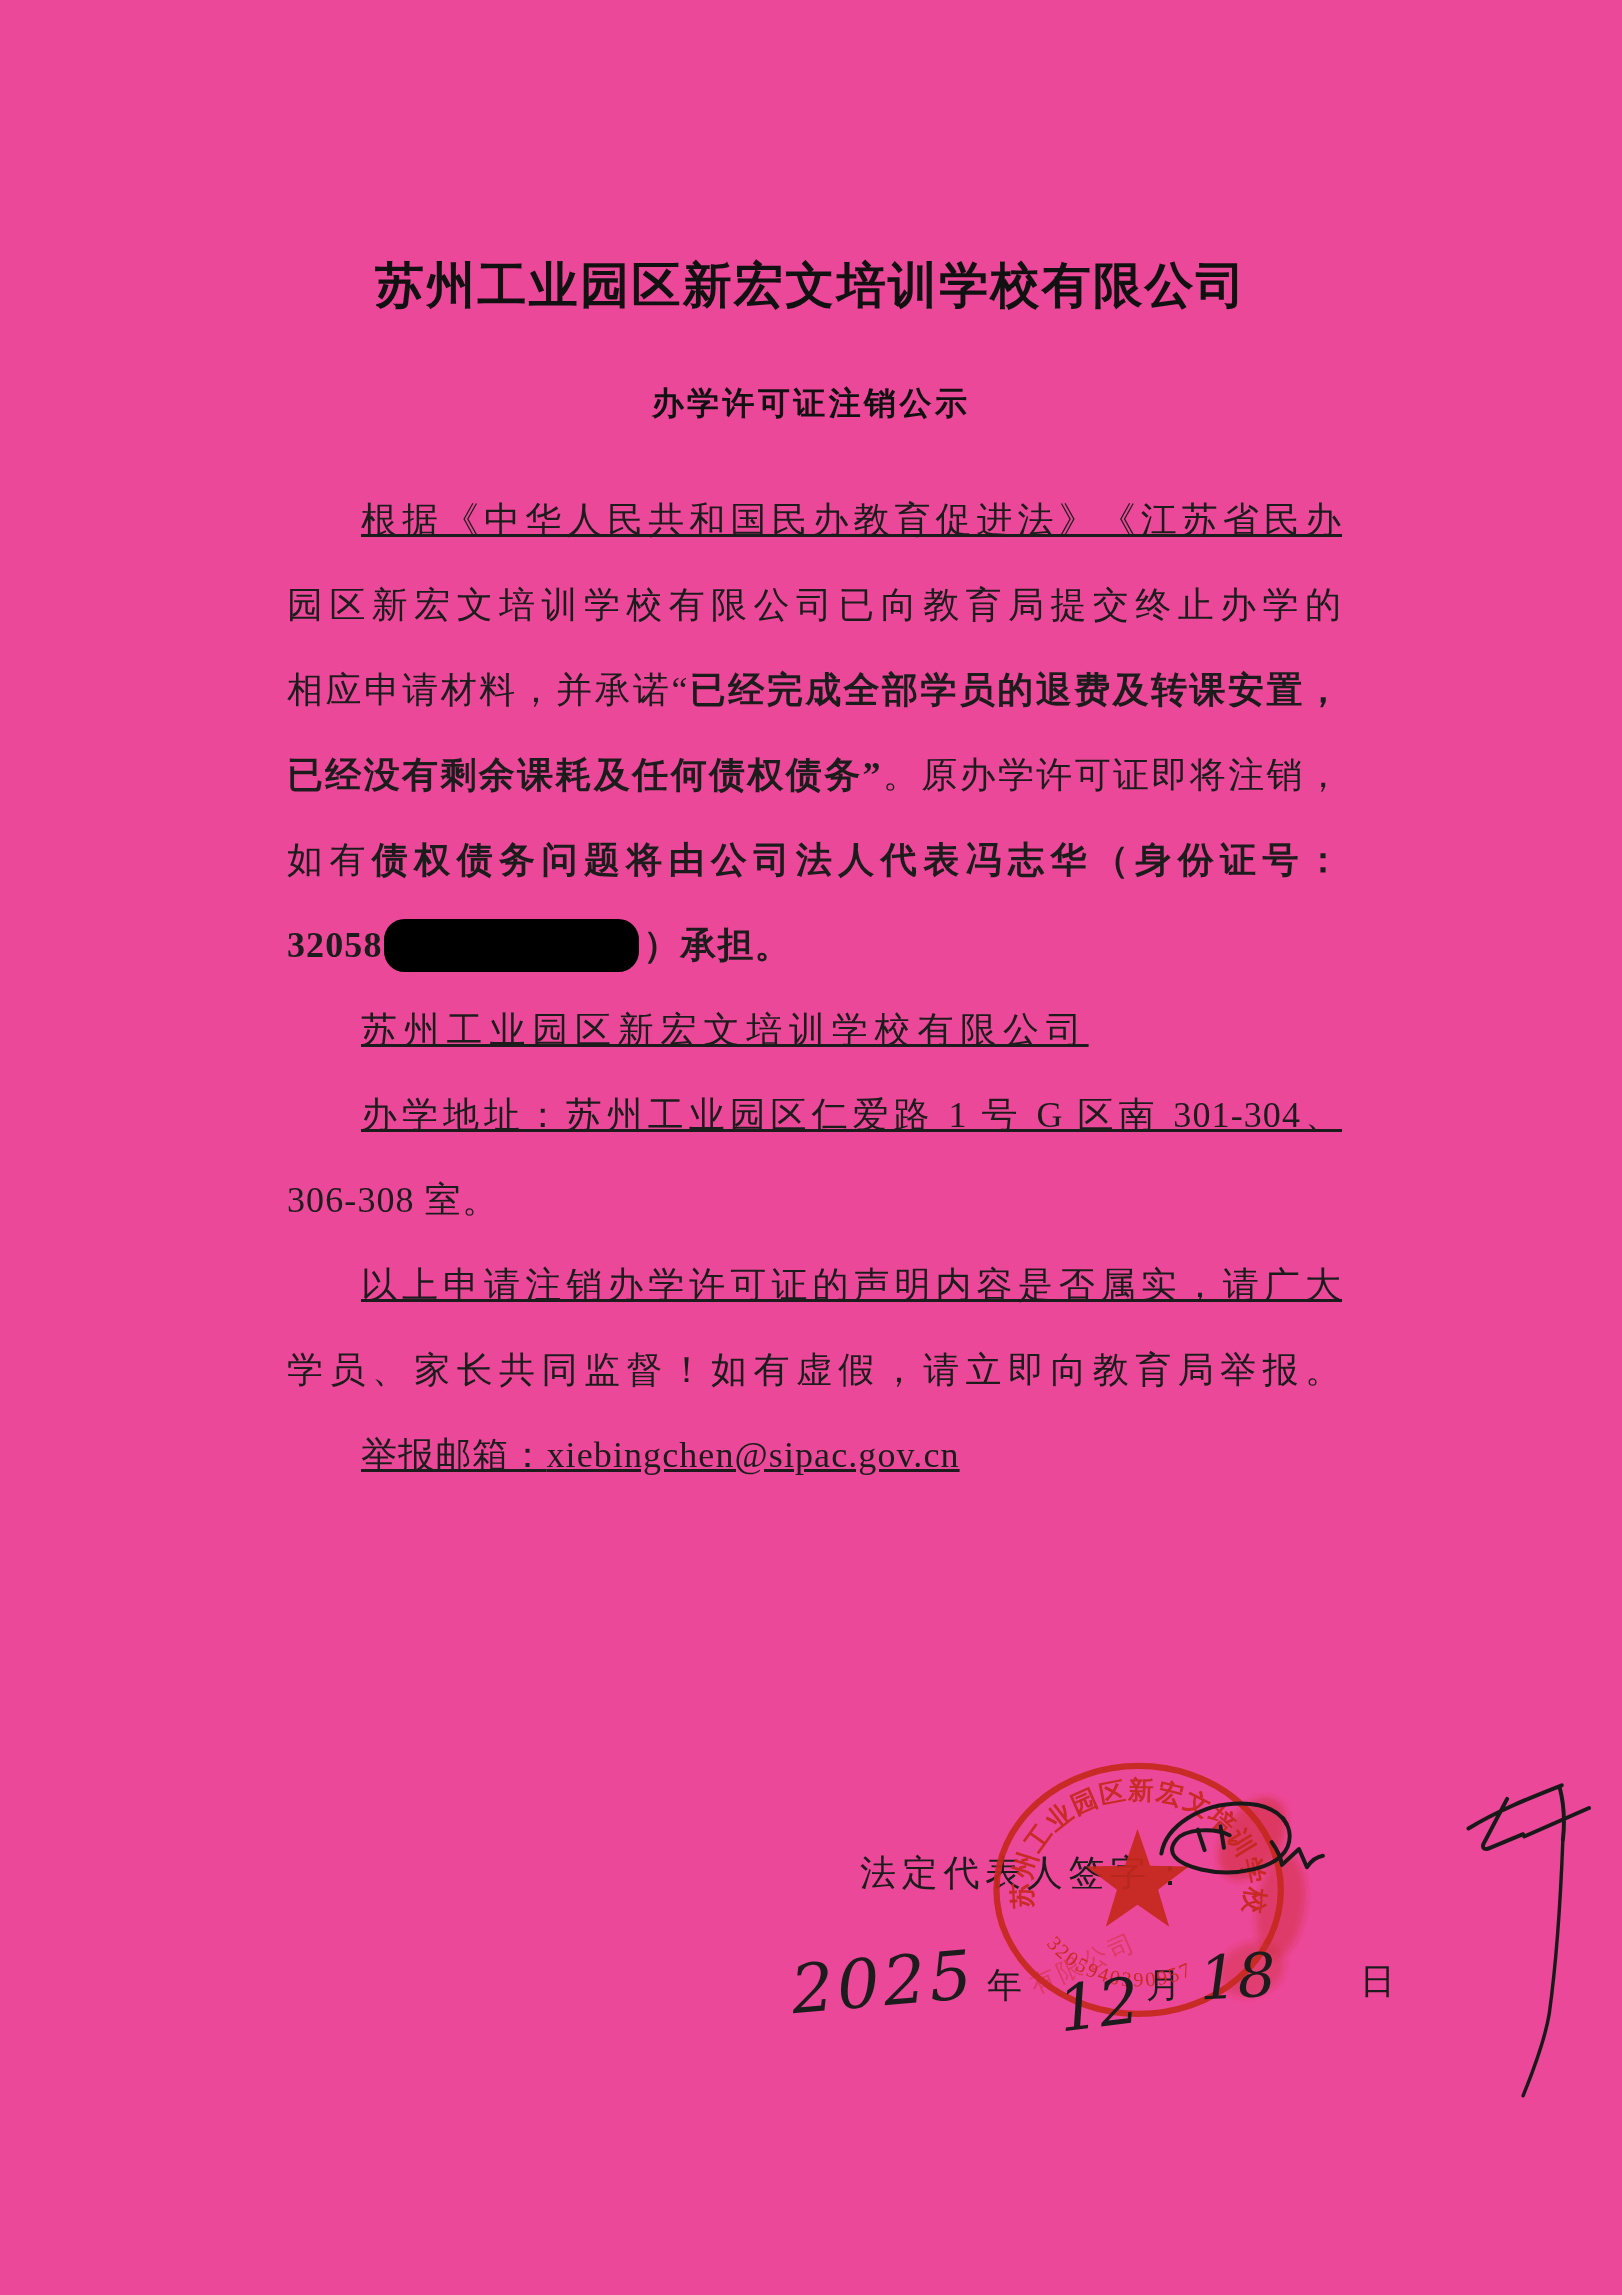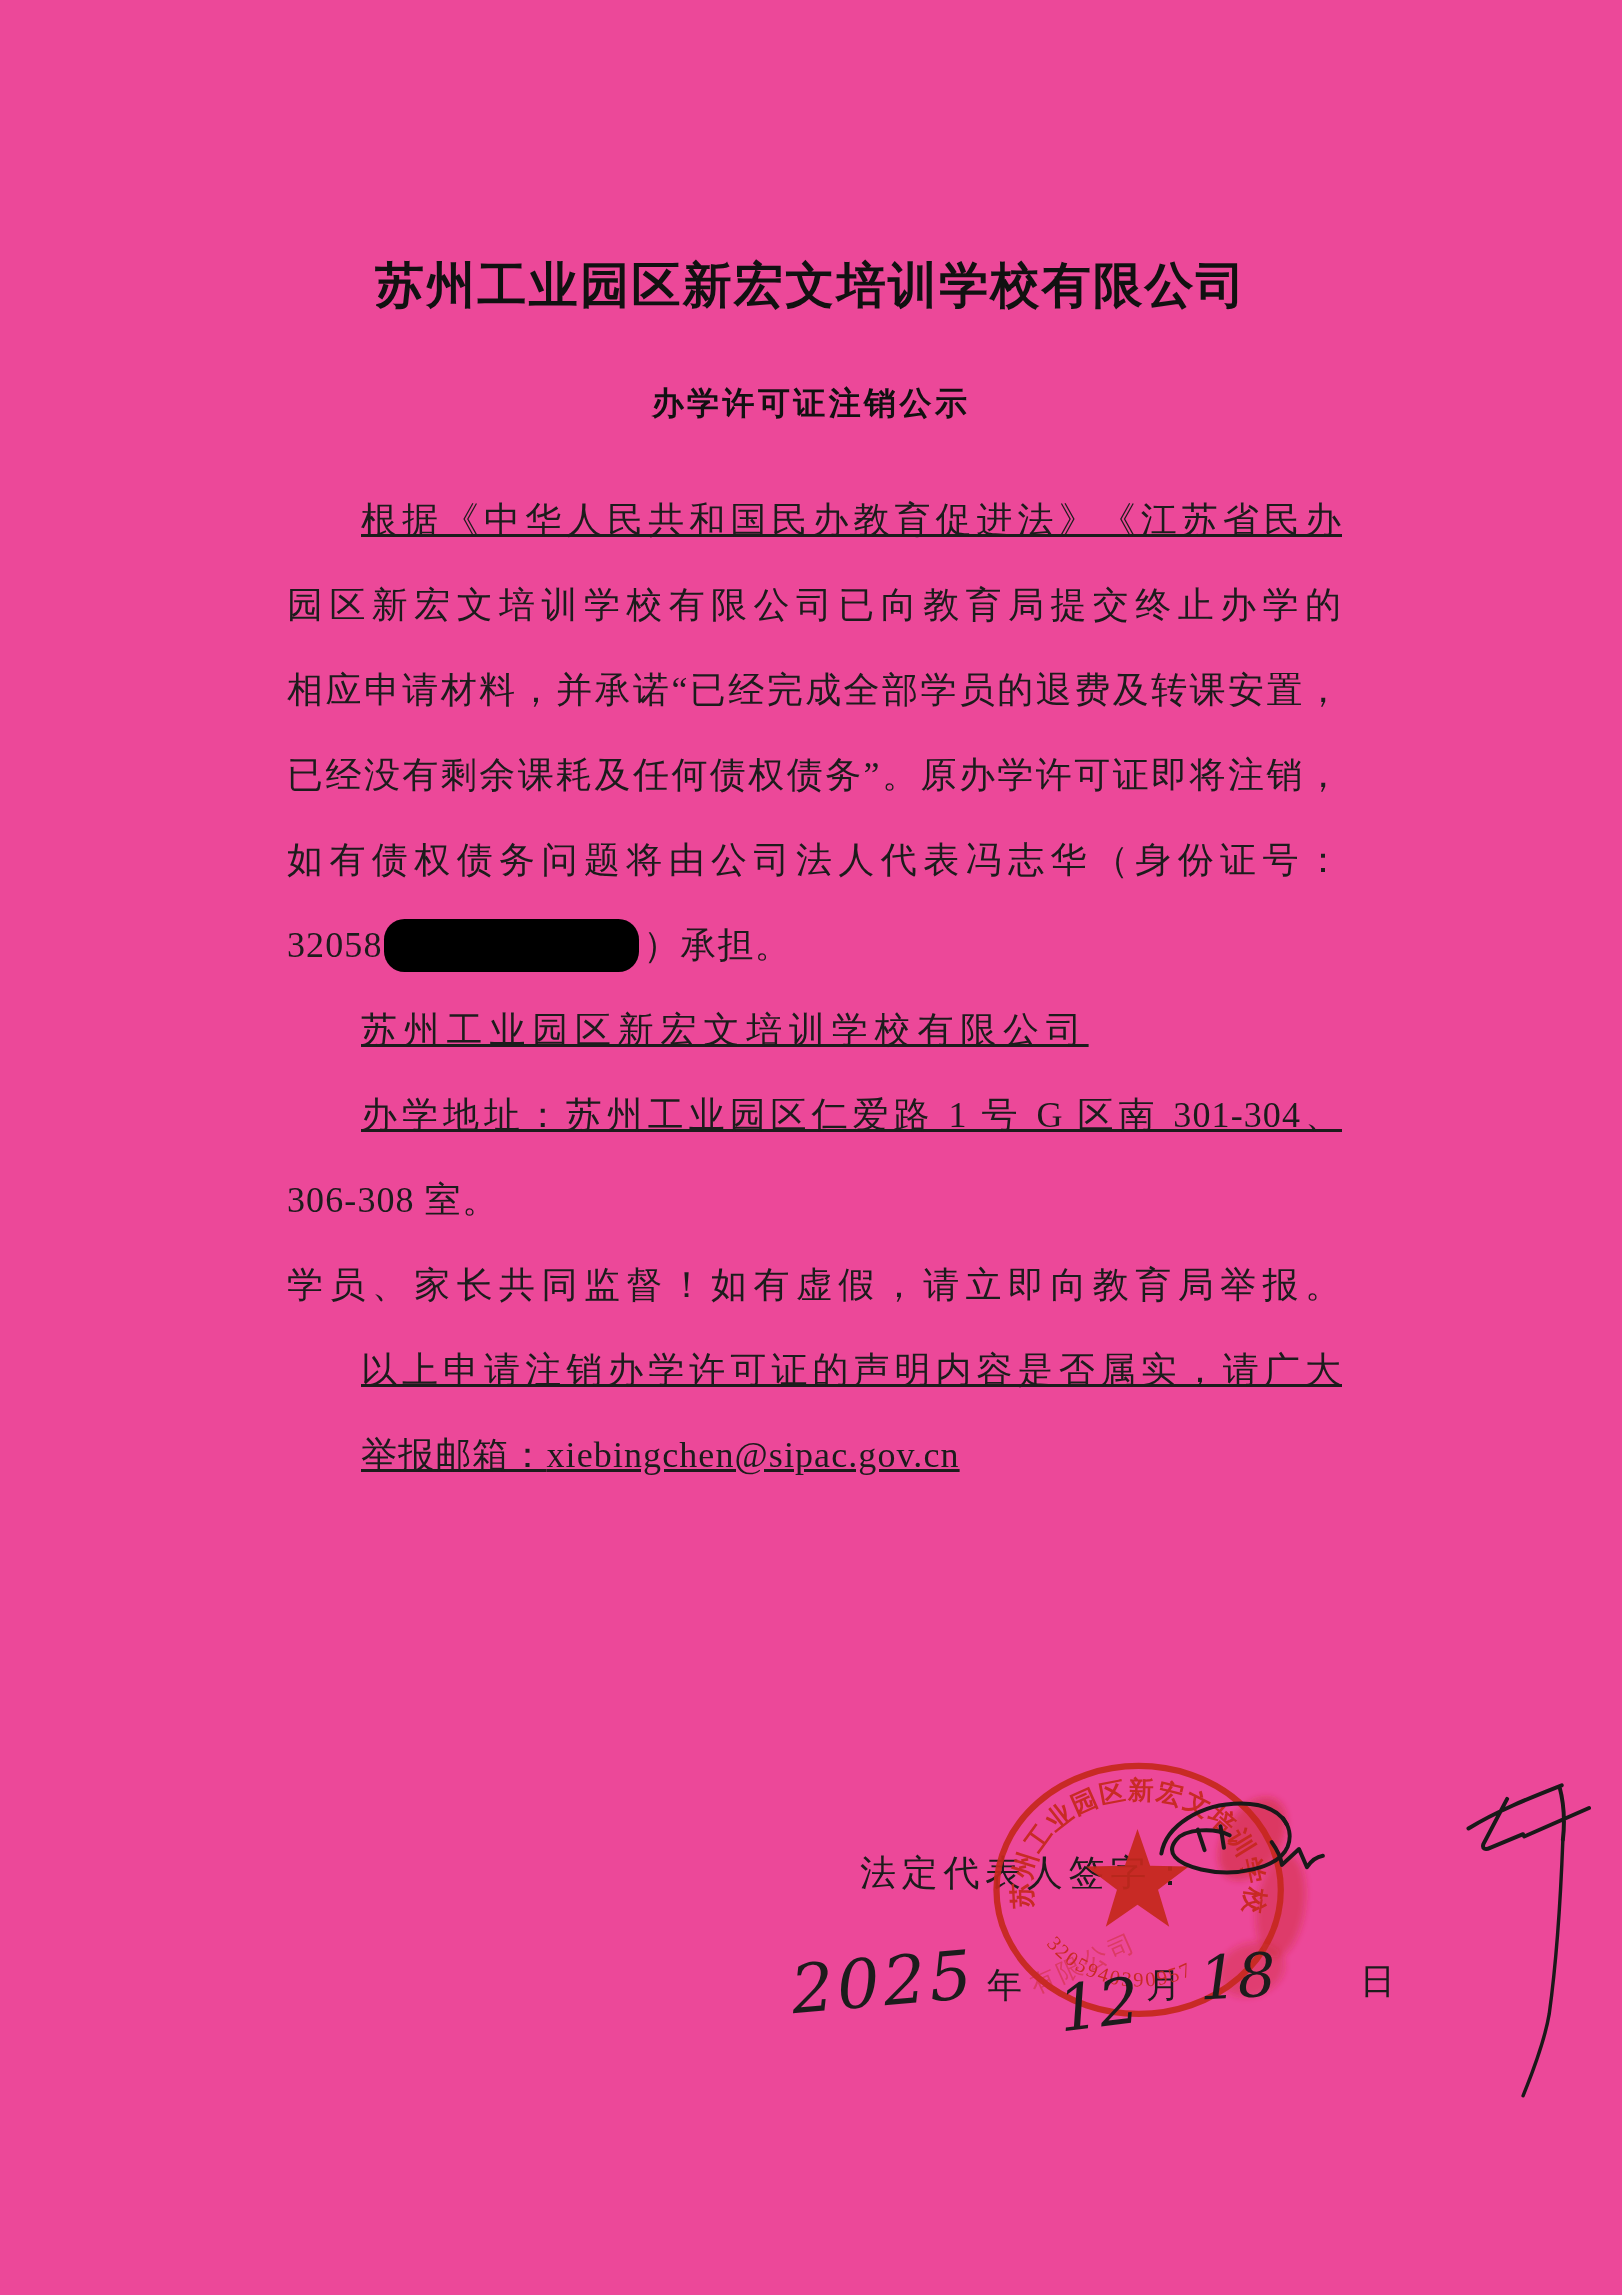--- a/index.html
+++ b/index.html
@@ -13,21 +13,21 @@
   }
   #title1{top:253px;font-size:49px;letter-spacing:2.3px;}
   #title2{top:382px;font-size:32px;letter-spacing:3.4px;}
   .body-text{
     position:absolute;left:287px;top:478px;width:1055px;
     font-size:36px;letter-spacing:1.1px;line-height:85px;
   }
   .line{height:85px;}
   .line.i{text-indent:74px;text-decoration:underline;}
   .line.j{text-align:justify;text-align-last:justify;}
-  .b{font-weight:400;margin-top:48px;}
+  .b{font-weight:700;margin-top:48px;}
   .sp{letter-spacing:6.8px;}
   .redaction{
     display:inline-block;width:255px;height:53px;background:#000;
     border-radius:20.5px;vertical-align:middle;margin:0 4.6px 5.7px 1.1px;
   }
   .ftext{position:absolute;font-size:36px;white-space:nowrap;}
   #sig-label{left:860px;top:1849px;letter-spacing:5.7px;}
   #d-year{left:987px;top:1962px;font-size:35px;}
   #d-month{left:1146px;top:1962px;font-size:35px;}
   #d-day{left:1360px;top:1958px;font-size:35px;}
@@ -44,22 +44,22 @@
   <div class="body-text">
     <div class="line i j"><span>根据《中华人民共和国民办教育促进法》《江苏省民办</span></div>
     <div class="line j"><span>园区新宏文培训学校有限公司已向教育局提交终止办学的</span></div>
     <div class="line j"><span>相应申请材料，并承诺“</span><span class="b">已经完成全部学员的退费及转课安置，</span></div>
     <div class="line j"><span class="b">已经没有剩余课耗及任何债权债务”</span><span>。原办学许可证即将注销，</span></div>
     <div class="line j"><span>如有</span><span class="b">债权债务问题将由公司法人代表冯志华（身份证号：</span></div>
     <div class="line"><span class="b">32058</span><span class="redaction"></span><span class="b">）承担。</span></div>
     <div class="line i sp"><span>苏州工业园区新宏文培训学校有限公司</span></div>
     <div class="line i j"><span>办学地址：苏州工业园区仁爱路 1 号 G 区南 301-304、</span></div>
     <div class="line"><span>306-308 室。</span></div>
+    <div class="line i j"><span>以上申请注销办学许可证的声明内容是否属实，请广大</span></div>
     <div class="line j"><span>学员、家长共同监督！如有虚假，请立即向教育局举报。</span></div>
-    <div class="line i j"><span>以上申请注销办学许可证的声明内容是否属实，请广大</span></div>
     <div class="line i"><span>举报邮箱：</span><span>xiebingchen@sipac.gov.cn</span></div>
   </div>
 
   <div class="ftext" id="sig-label">法定代表人签字：</div>
   <div class="ftext" id="d-year">年</div>
   <div class="ftext" id="d-month">月</div>
   <div class="ftext" id="d-day">日</div>
 
   <svg id="stamp-svg" width="911" height="552" viewBox="0 0 1602 970">
     <defs>

